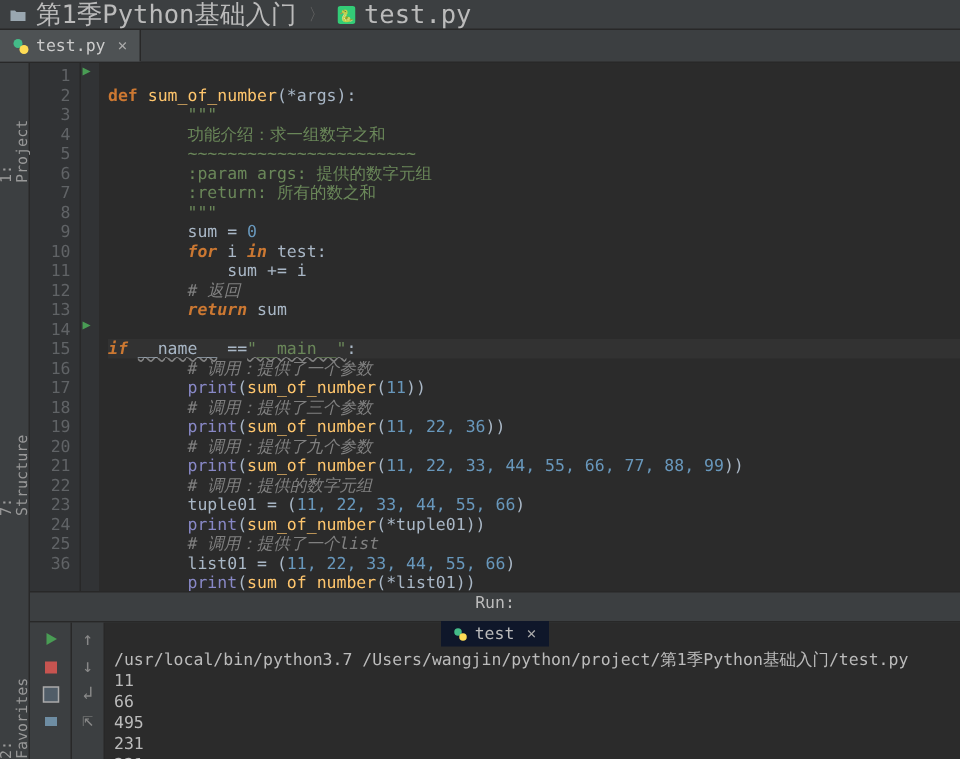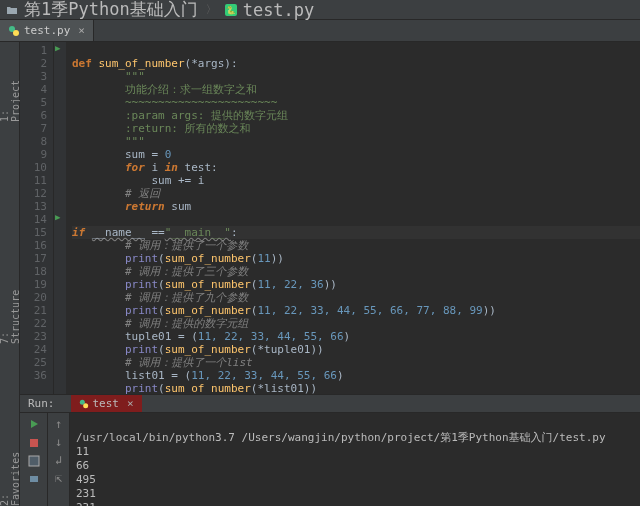--- a/index.html
+++ b/index.html
@@ -124,27 +124,28 @@
   border-top: 1px solid #282828;
   display: flex;
   flex-direction: column;
 }
 .run-header {
   height: 20px;
   background: #3c3f41;
   display: flex;
   align-items: center;
   padding: 0 8px;
-  gap: 16px;
+  gap: 6px;
   font-size: 11px;
   color: #bbb;
   border-bottom: 1px solid #282828;
+  flex-direction: column;
 }
 .run-tab {
-  background: #7f1d1d;
+  background: #0f172a;
   padding: 2px 8px;
   display: flex;
   align-items: center;
   gap: 4px;
 }
 .run-body {
   flex: 1;
   display: flex;
 }
 .run-tools {

